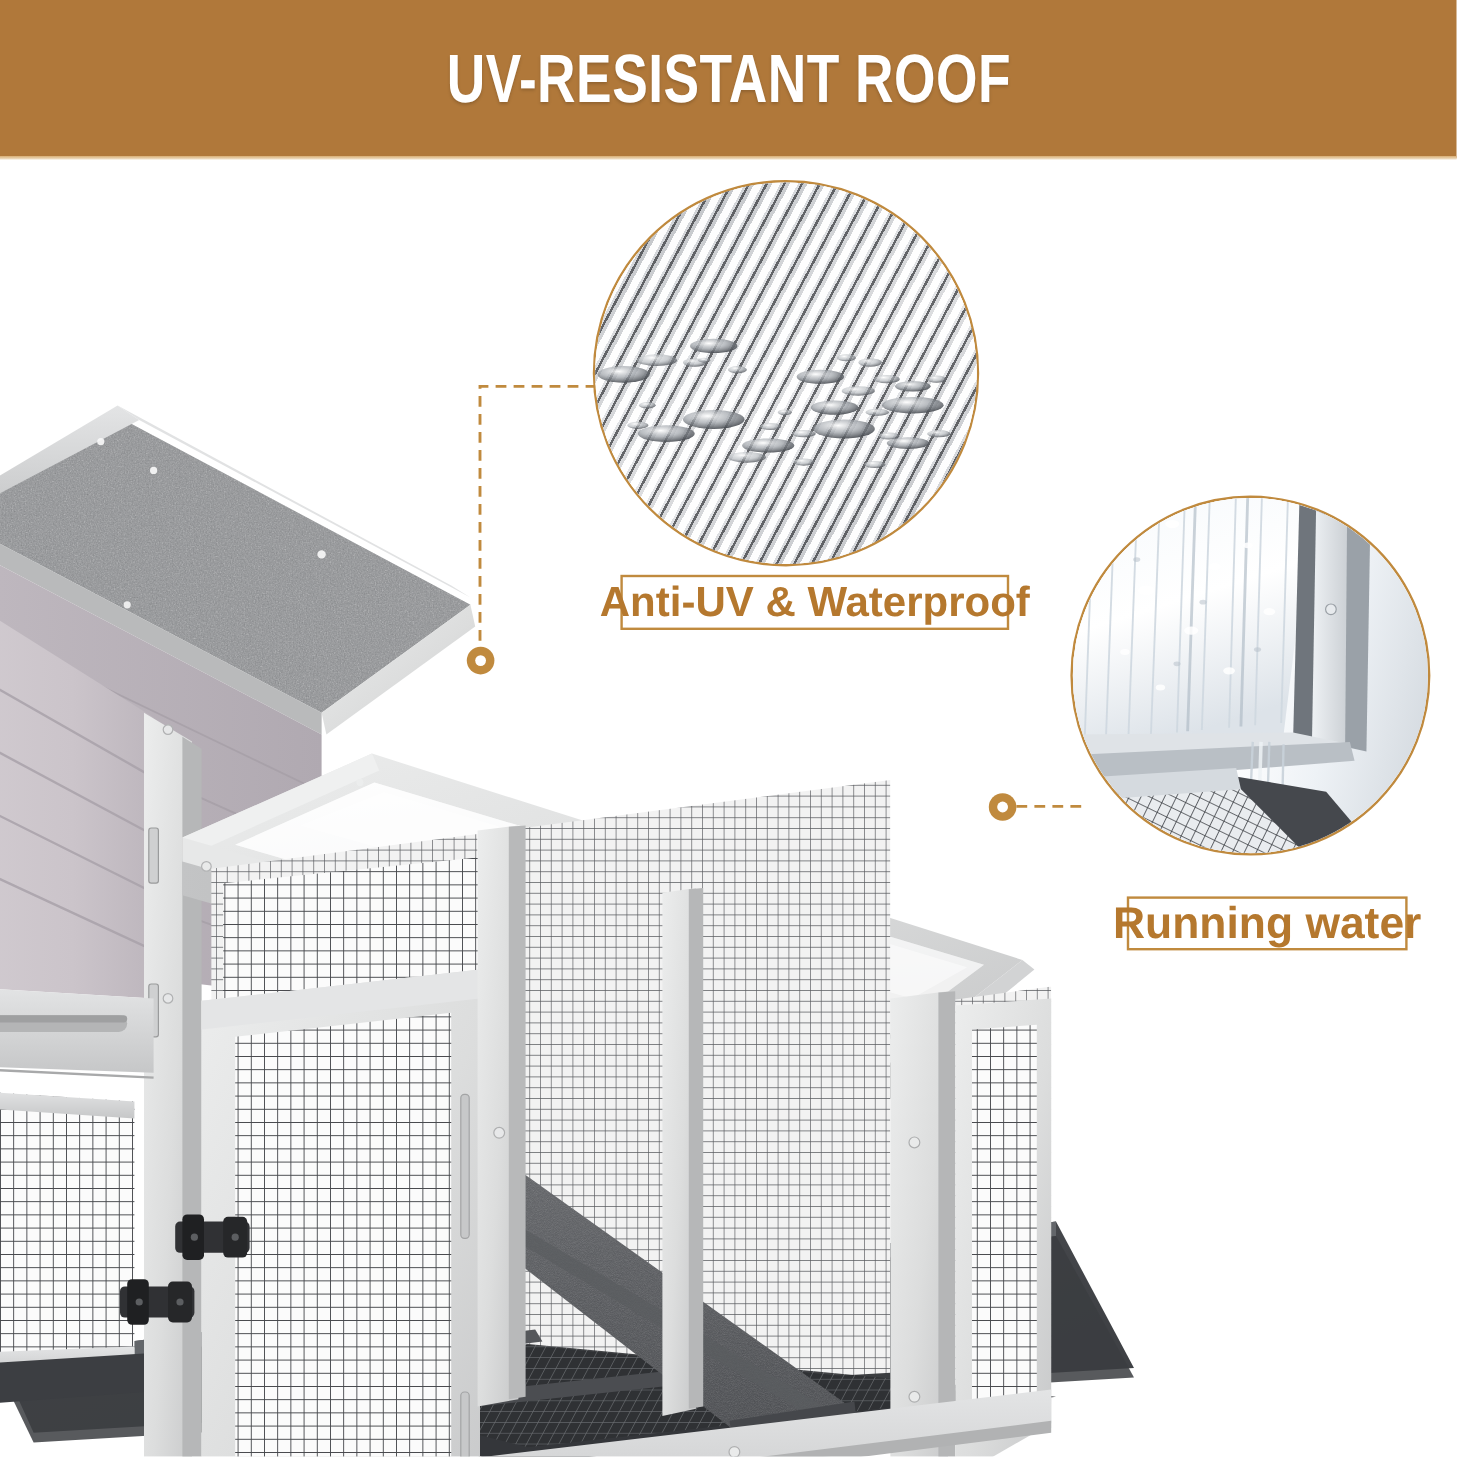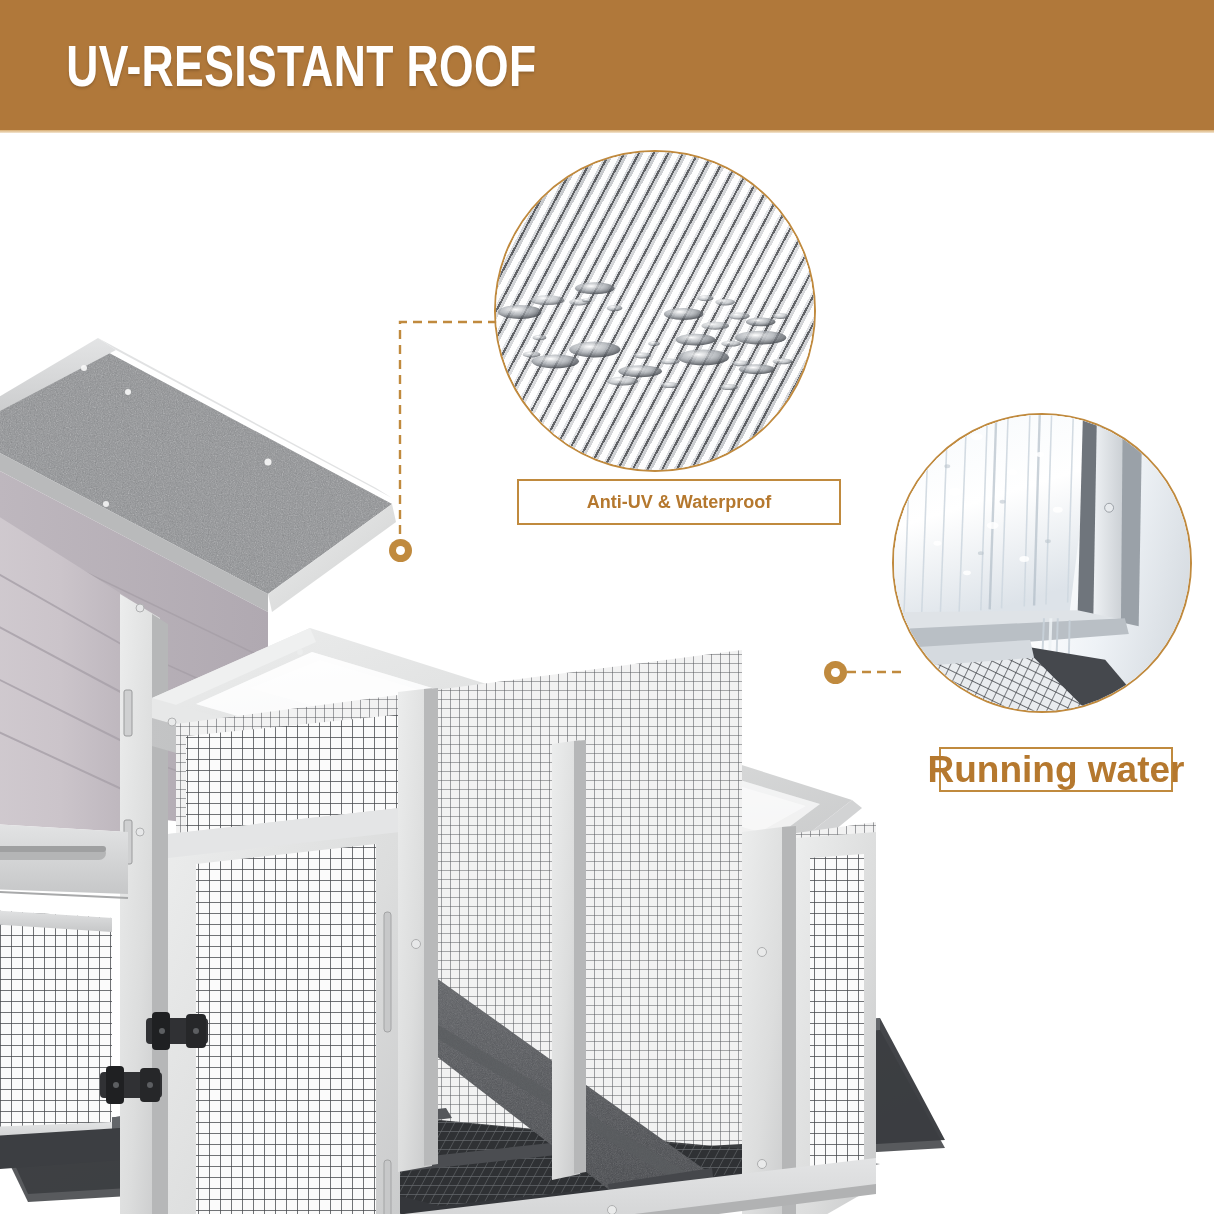--- a/index.html
+++ b/index.html
@@ -3,21 +3,21 @@
 <meta charset="utf-8">
 <title>UV-Resistant Roof</title>
 <style>
   html,body{margin:0;padding:0;background:#fff;}
   body{width:1214px;height:1214px;overflow:hidden;
        font-family:"Liberation Sans","DejaVu Sans",sans-serif;}
   #stage{position:relative;width:1214px;height:1214px;background:#ffffff;overflow:hidden;}
 
   
   #banner{position:absolute;left:0;top:0;width:1214px;height:132px;
-          background:#b0783a;display:flex;align-items:center;}
+          background:#b0783a;display:flex;align-items:center;justify-content:center;}
   #banner-title{color:#ffffff;font-size:57px;font-weight:bold;
                 letter-spacing:0.5px;transform:scaleX(.78);transform-origin:center;
                 white-space:nowrap;line-height:1;
                 text-shadow:0 2px 3px rgba(0,0,0,.18);}
   #banner-edge{position:absolute;left:0;top:130px;width:1214px;height:3px;
                background:linear-gradient(to bottom,#d8ad72,#f3e6d2);}
 
   
   #product{position:absolute;left:0;top:132px;width:1214px;height:1082px;}
 
@@ -45,21 +45,21 @@
 
   
   .wetpanel{position:absolute;inset:0;
     background:linear-gradient(103deg,#e7ecf1 0%,#f6f9fb 22%,#ffffff 48%,#eef2f6 70%,#cfd5db 100%);}
 
   
   .labelbox{position:absolute;box-sizing:border-box;
             border:2px solid #c08a3e;background:#ffffff;
             display:flex;align-items:center;justify-content:center;
             color:#b5782e;font-weight:bold;white-space:nowrap;}
-  #label-uv{left:517px;top:479px;width:324px;height:46px;font-size:18px;}
+  #label-uv{left:517px;top:479px;width:324px;height:46px;font-size:35px;}
   #label-run{left:939px;top:747px;width:234px;height:45px;font-size:37px;}
 
   
   .marker{position:absolute;box-sizing:border-box;border-radius:50%;
           background:#c08a3e;display:flex;align-items:center;justify-content:center;}
   .marker i{display:block;width:9px;height:9px;border-radius:50%;background:#ffffff;}
   #marker-uv{left:389px;top:539px;width:23px;height:23px;}
   #marker-run{left:824px;top:661px;width:23px;height:23px;}
 </style>
 </head>

